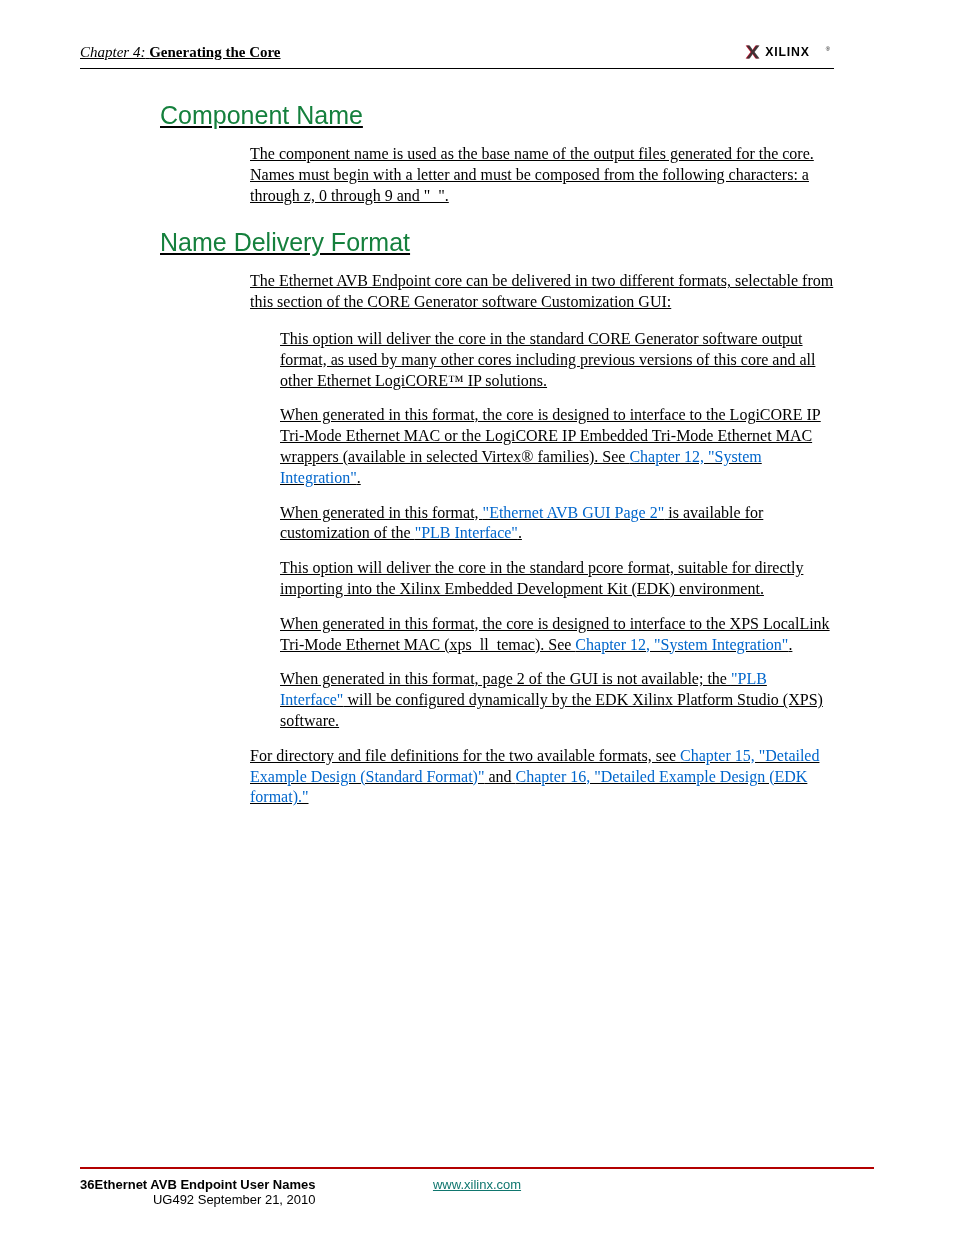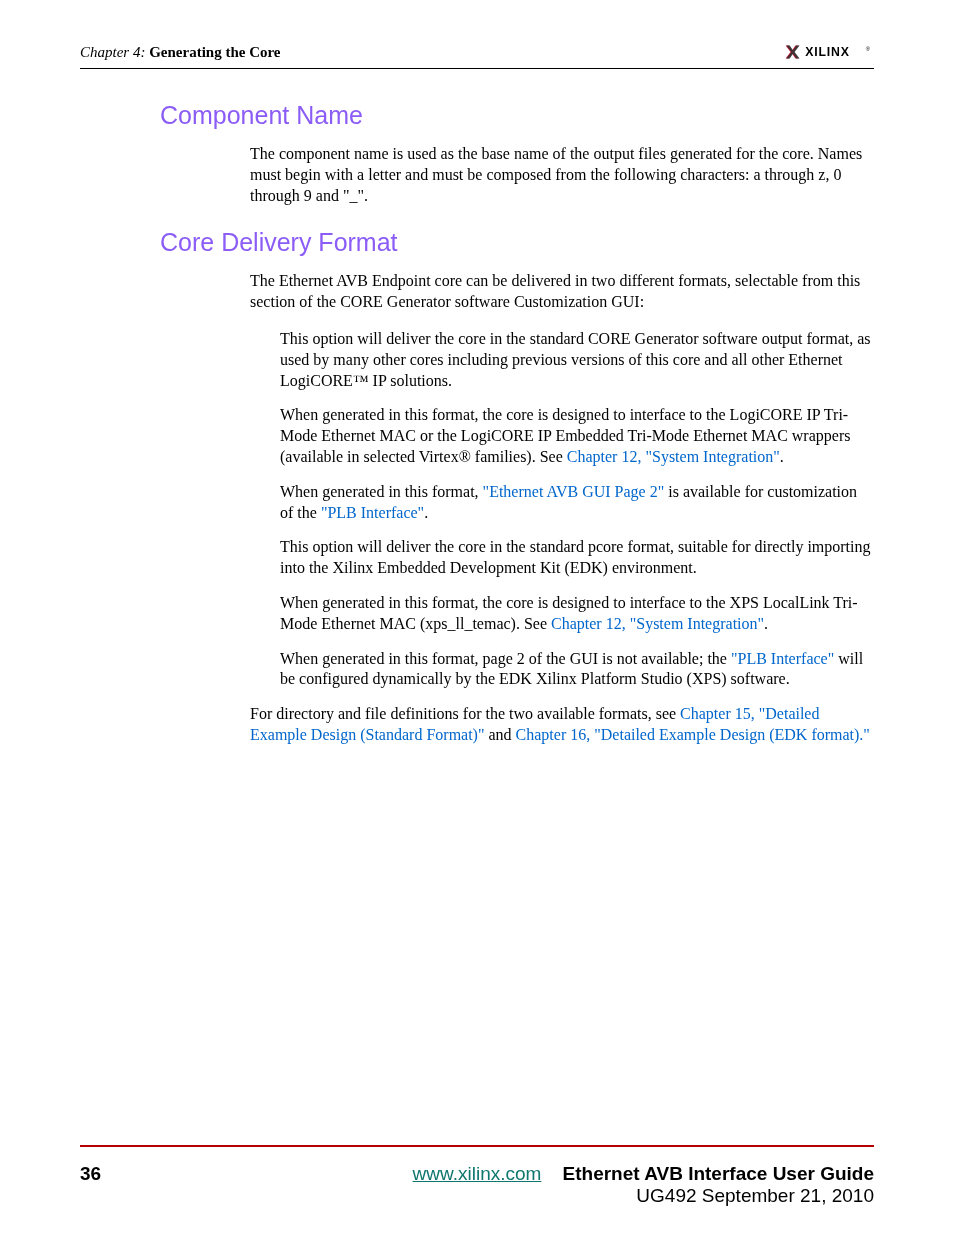--- a/index.html
+++ b/index.html
@@ -5,21 +5,22 @@
   * { margin: 0; padding: 0; box-sizing: border-box; }
   body {
     width: 954px;
     height: 1235px;
     background: #fff;
     font-family: Georgia, 'Times New Roman', serif;
     color: #000;
     position: relative;
   }
   .page {
-    padding: 42px 80px 0 80px;
+    padding: 42px 120px 0 80px;
+    text-decoration: underline;
   }
   .header-row {
     display: flex;
     justify-content: space-between;
     align-items: center;
     border-bottom: 1px solid #000;
     padding-bottom: 6px;
     margin-bottom: 32px;
   }
   .chapter-label {
@@ -36,21 +37,21 @@
     align-items: flex-end;
     gap: 4px;
   }
   .section-title {
     font-family: Arial, Helvetica, sans-serif;
     font-size: 25px;
     font-weight: normal;
     margin-left: 80px;
     margin-bottom: 14px;
     margin-top: 0;
-    color: #8b5cf6;
+    color: #15803d;
   }
   .body-text {
     margin-left: 170px;
     margin-right: 0;
     font-size: 16px;
     line-height: 1.3;
     margin-bottom: 16px;
     font-family: 'Book Antiqua', Palatino, Georgia, serif;
   }
   .section2 {
@@ -84,25 +85,24 @@
   }
   .link {
     color: #0066cc;
   }
   .footer {
     position: absolute;
     bottom: 28px;
     left: 80px;
     right: 80px;
     border-top: 2px solid #b30000;
-    padding-top: 16px;
+    padding-top: 8px;
     display: flex;
-    justify-content: space-between;
     font-family: Arial, Helvetica, sans-serif;
-    font-size: 19px;
+    font-size: 13px;
   }
   .footer-left { font-weight: bold; }
   .footer-center {
     position: absolute;
     left: 50%;
     transform: translateX(-50%);
     color: #0f766e;
     text-decoration: underline;
   }
   .footer-right {
@@ -128,21 +128,21 @@
         <path d="M 5 3 L 11 11 L 5 19 L 9 19 L 13 13 L 17 19 L 21 19 L 15 11 L 21 3 L 17 3 L 13 9 L 9 3 Z" fill="#333" opacity="0.9" transform="translate(-2,0)"></path>
         <text x="26" y="16" font-family="Arial" font-weight="bold" font-size="15" fill="#000" letter-spacing="1">XILINX</text>
         <text x="100" y="10" font-family="Arial" font-size="7" fill="#000">®</text>
       </svg>
     </div>
   </div>
 
   <h2 class="section-title">Component Name</h2>
   <p class="body-text">The component name is used as the base name of the output files generated for the core. Names must begin with a letter and must be composed from the following characters: a through z, 0 through 9 and "_".</p>
 
-  <h2 class="section-title section2">Core Delivery Format</h2>
+  <h2 class="section-title section2">Name Delivery Format</h2>
   <p class="body-text">The Ethernet AVB Endpoint core can be delivered in two different formats, selectable from this section of the CORE Generator software Customization GUI:</p>
 
   <p class="sub-para">This option will deliver the core in the standard CORE Generator software output format, as used by many other cores including previous versions of this core and all other Ethernet LogiCORE™ IP solutions.</p>
   <p class="sub-para">
     <span>When generated in this format, the core is designed to interface to the LogiCORE IP Tri-Mode Ethernet MAC or the LogiCORE IP Embedded Tri-Mode Ethernet MAC wrappers (available in selected Virtex® families). See </span><span class="link">Chapter 12, "System Integration"</span><span>.</span>
   </p>
   <p class="sub-para">
     <span>When generated in this format, </span><span class="link">"Ethernet AVB GUI Page 2"</span><span> is available for customization of the </span><span class="link">"PLB Interface"</span><span>.</span>
   </p>
 
@@ -157,16 +157,16 @@
   <p class="body-text">
     <span>For directory and file definitions for the two available formats, see </span><span class="link">Chapter 15, "Detailed Example Design (Standard Format)"</span><span> and </span><span class="link">Chapter 16, "Detailed Example Design (EDK format)."</span><span></span>
   </p>
 
 </div>
 
 <div class="footer">
   <div class="footer-left">36</div>
   <a class="footer-center">www.xilinx.com</a>
   <div class="footer-right">
-    <span class="title">Ethernet AVB Interface User Guide</span>
+    <span class="title">Ethernet AVB Endpoint User Names</span>
     <span class="sub">UG492 September 21, 2010</span>
   </div>
 </div>
 
 </body></html>

